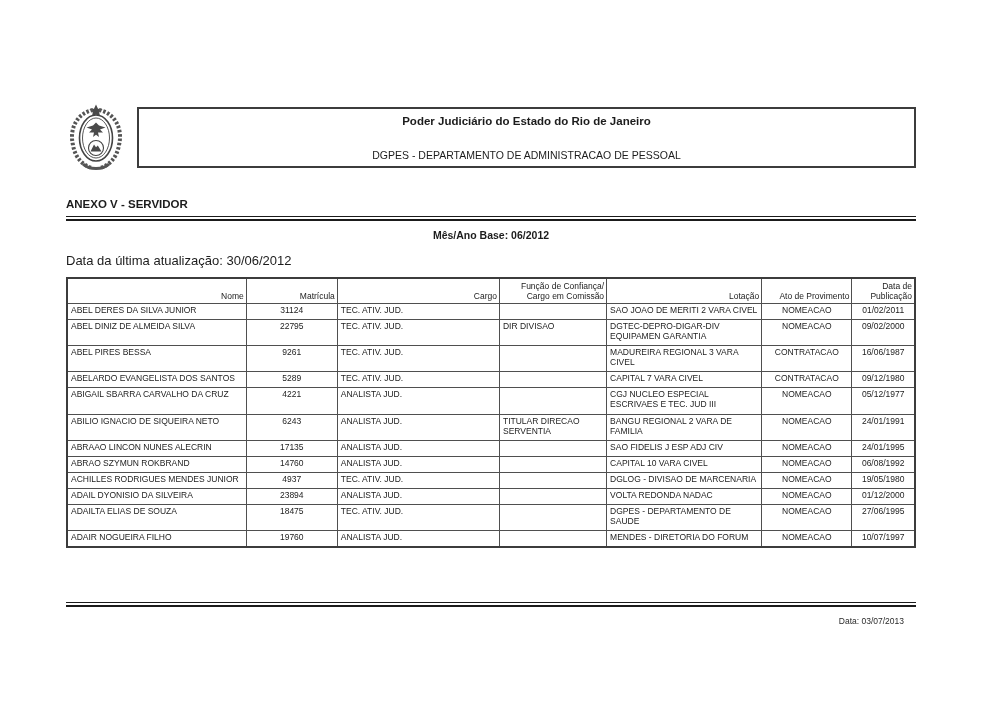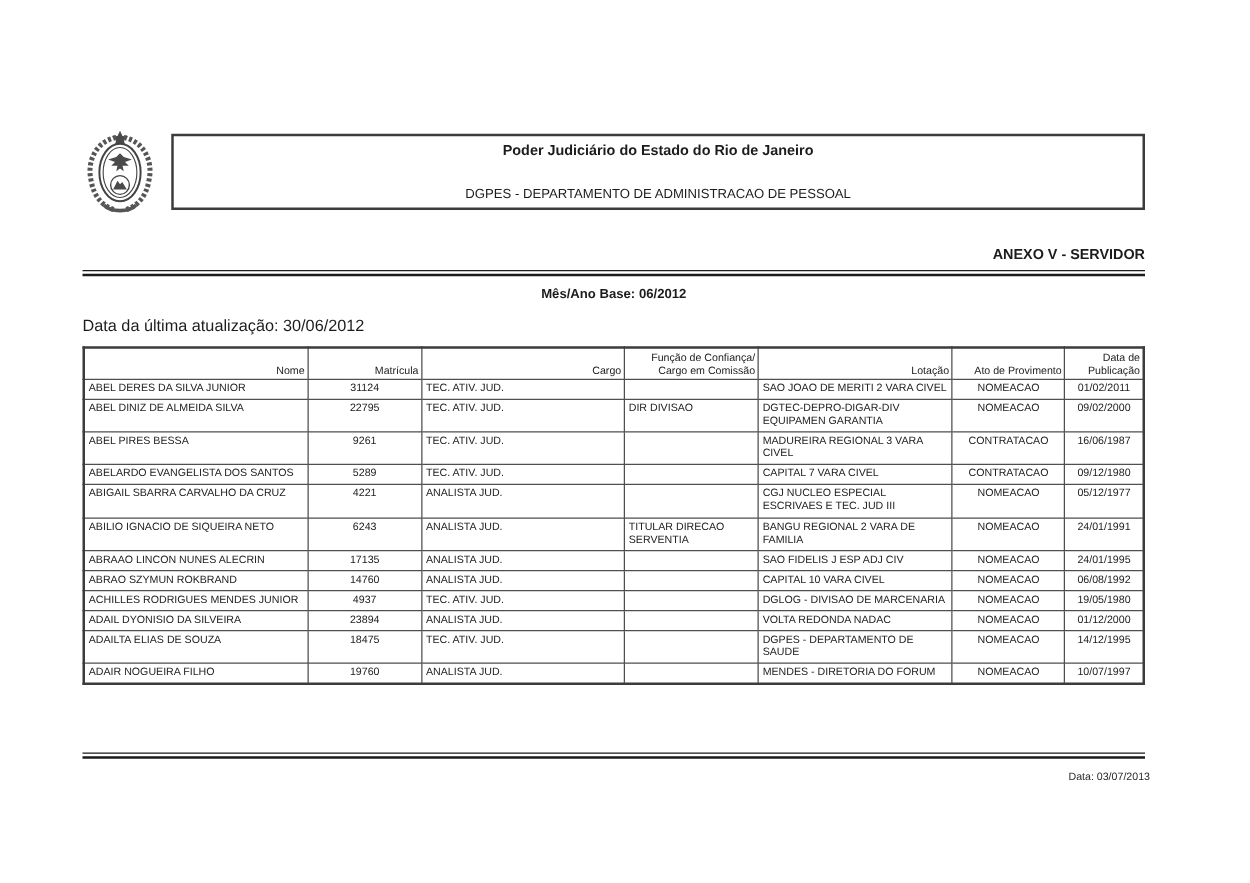--- a/index.html
+++ b/index.html
@@ -14,21 +14,21 @@
 
   .header-box{
     position:absolute;left:137px;top:107px;width:775px;height:57px;
     border:2px solid #3c3c3c;display:flex;flex-direction:column;
     align-items:center;justify-content:center;gap:22px;
   }
   .header-title{font-weight:bold;font-size:11.5px;}
   .header-subtitle{font-size:10.5px;}
 
   .annex-title{
-    position:absolute;left:66px;top:198px;width:850px;text-align:right;
+    position:absolute;left:66px;top:198px;width:850px;text-align:left;
     font-weight:bold;font-size:11.5px;
   }
   .rule{
     position:absolute;left:66px;width:850px;height:2px;
     border-top:1px solid #1b1b1b;border-bottom:2px solid #1b1b1b;
   }
   .rule-top{top:216px;}
   .rule-bottom{top:602px;}
 
   .base-period{
@@ -58,21 +58,21 @@
   }
   td.col-nome{padding-right:30px;}
   td.col-lotacao{padding-right:24px;}
   td.col-matricula,td.col-ato,td.col-publicacao{text-align:center;margin-top:48px;}
 
   .footer-note{
     position:absolute;left:66px;top:611px;width:780px;text-align:center;
     font-size:8.5px;color:#2a2a2a;
   }
   .footer-date{
-    position:absolute;right:80px;top:616px;font-size:8.5px;color:#2a2a2a;margin-left:23px;
+    position:absolute;right:96px;top:616px;font-size:8.5px;color:#2a2a2a;margin-left:23px;
   }
 </style>
 </head>
 <body>
 
 <div class="page">
 
   <div class="logo">
     <svg width="58" height="70" viewBox="0 0 58 70" aria-hidden="true">
       <path d="M29 1.5 l2 4.2 4.6 .5 -3.4 3.1 .9 4.6 -4.1 -2.3 -4.1 2.3 .9 -4.6 -3.4 -3.1 4.6 -.5 z" fill="#4a4a4a"></path>
@@ -211,21 +211,21 @@
           <td class="col-ato">NOMEACAO</td>
           <td class="col-publicacao">01/12/2000</td>
         </tr>
         <tr>
           <td class="col-nome">ADAILTA ELIAS DE SOUZA</td>
           <td class="col-matricula">18475</td>
           <td class="col-cargo">TEC. ATIV. JUD.</td>
           <td class="col-funcao"></td>
           <td class="col-lotacao">DGPES - DEPARTAMENTO DE SAUDE</td>
           <td class="col-ato">NOMEACAO</td>
-          <td class="col-publicacao">14/12/1995</td>
+          <td class="col-publicacao">27/06/1995</td>
         </tr>
         <tr>
           <td class="col-nome">ADAIR NOGUEIRA FILHO</td>
           <td class="col-matricula">19760</td>
           <td class="col-cargo">ANALISTA JUD.</td>
           <td class="col-funcao"></td>
           <td class="col-lotacao">MENDES - DIRETORIA DO FORUM</td>
           <td class="col-ato">NOMEACAO</td>
           <td class="col-publicacao">10/07/1997</td>
         </tr>

